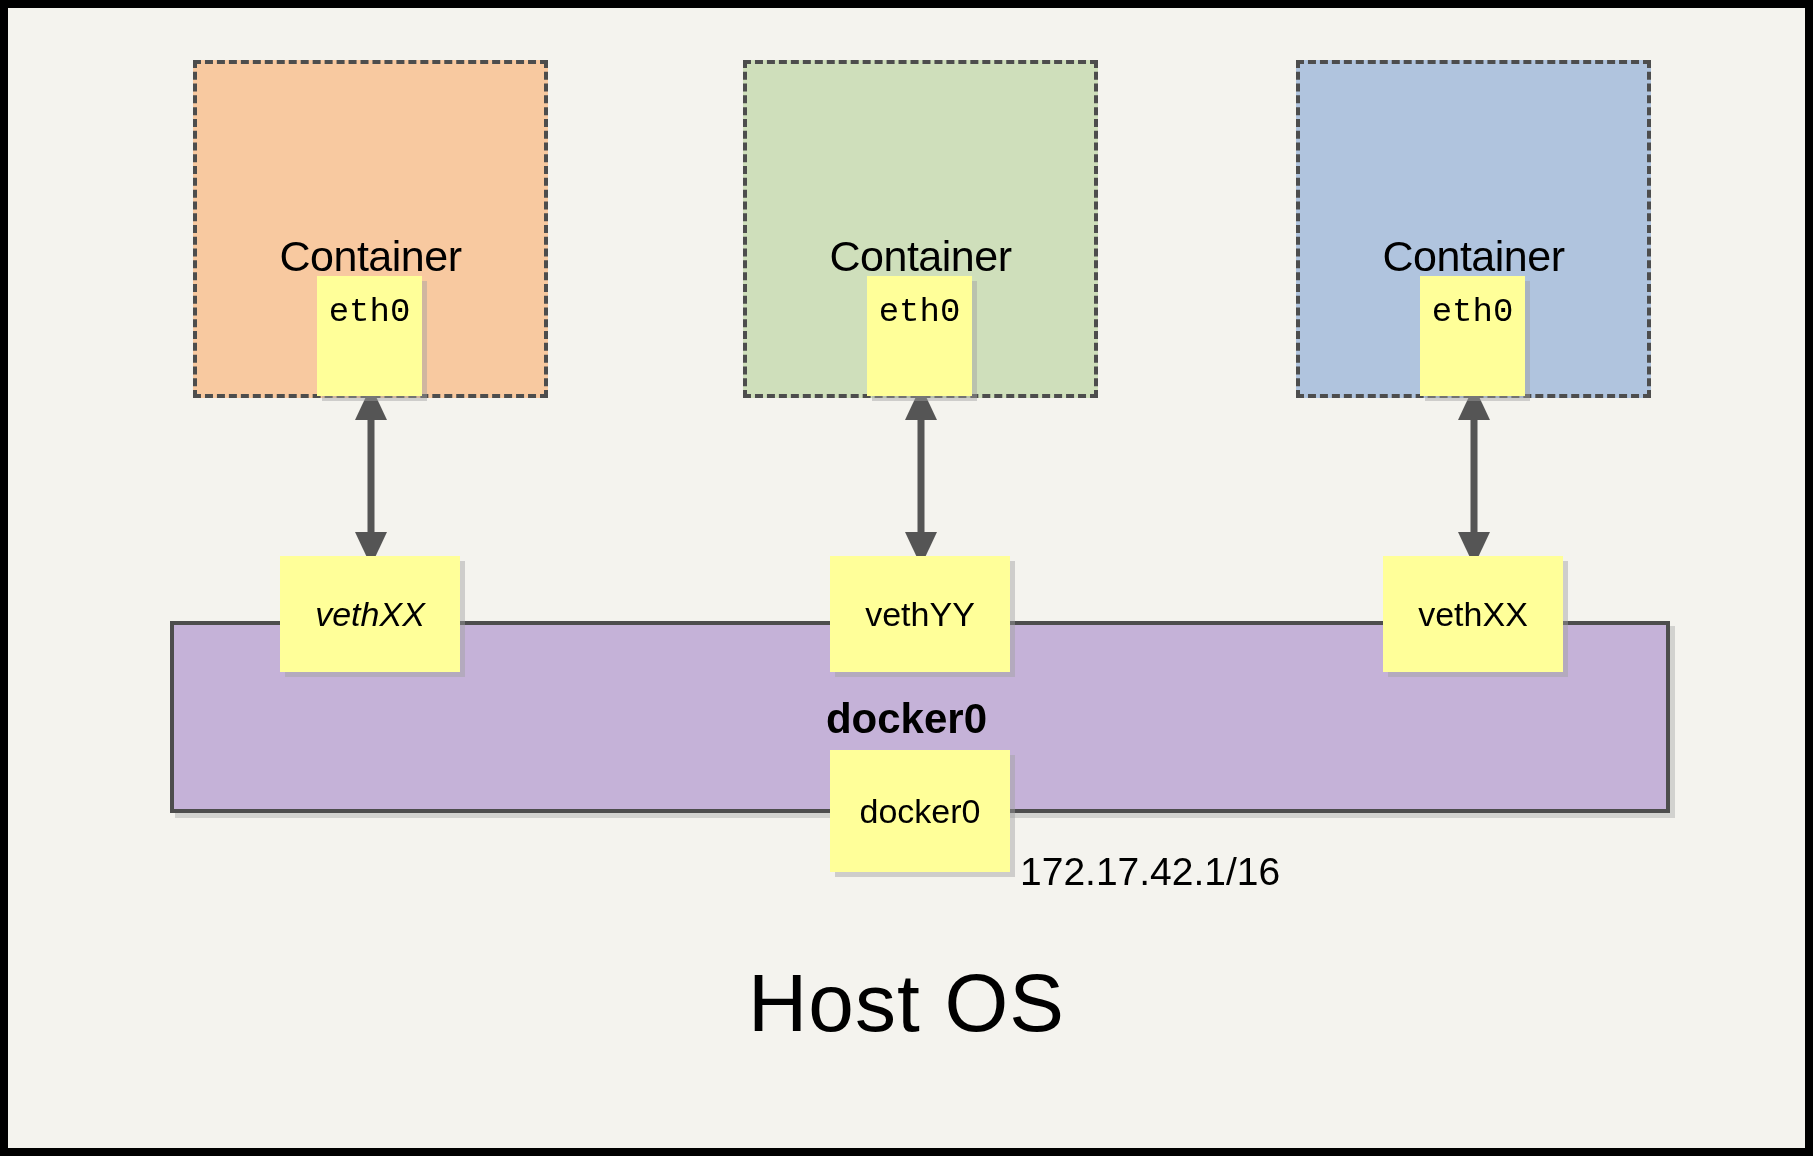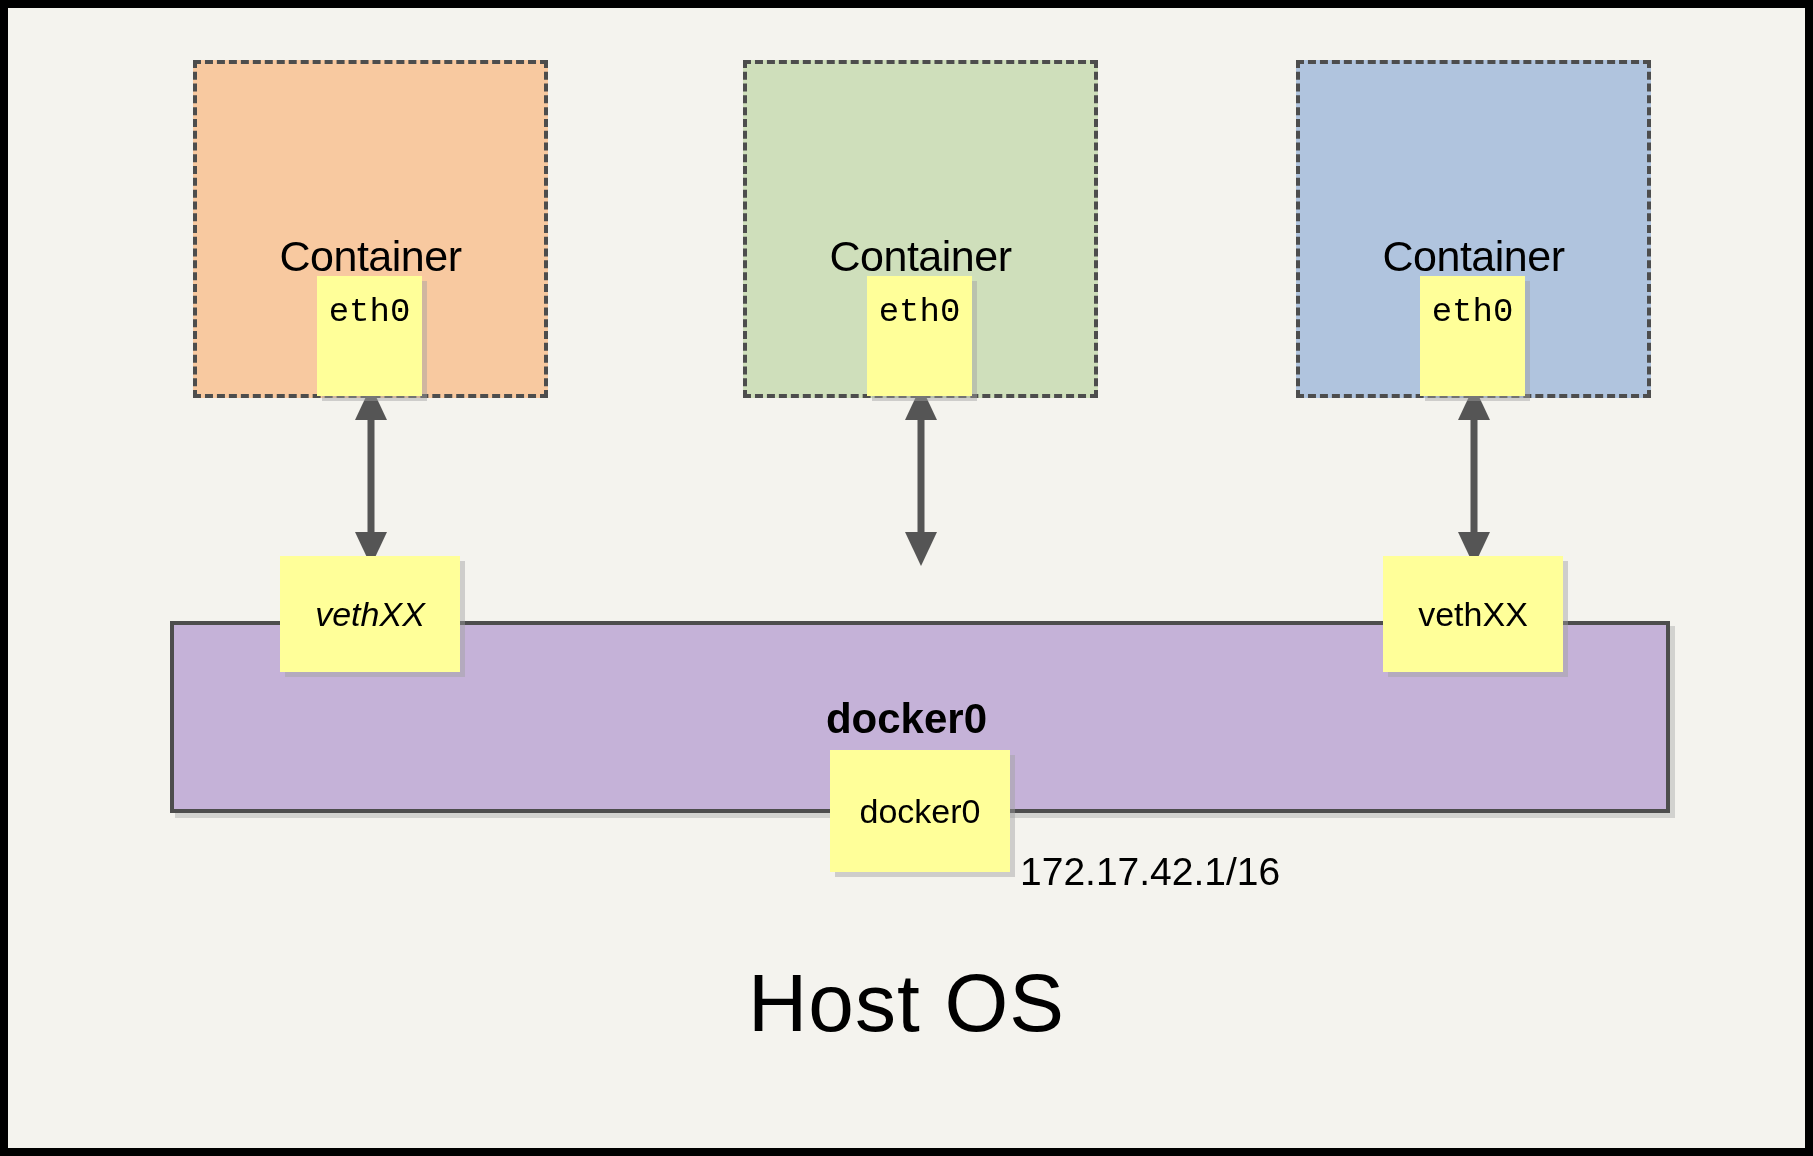--- a/index.html
+++ b/index.html
@@ -146,20 +146,23 @@
   <svg class="arrow-svg" style="left:888px; top:378px; width:50px; height:180px;" viewBox="0 0 50 180">
     <line x1="25" y1="22" x2="25" y2="158" stroke="#555555" stroke-width="7"></line>
     <polygon points="25,0 9,34 41,34" fill="#555555"></polygon>
     <polygon points="25,180 9,146 41,146" fill="#555555"></polygon>
   </svg>
 
   <div class="note-box eth-note" style="left:859px; top:268px; width:105px; height:120px;">
     <span>eth0</span>
   </div>
 
+  <div class="note-box veth-note" style="left:822px; top:548px; width:180px; height:116px;">
+    <span>vethYY</span>
+  </div>
 
   <div class="container-box" style="left:1288px; top:52px; width:355px; height:338px; background:#b0c4de;">
     <div class="container-title" style="top:168px;">Container</div>
   </div>
 
   <svg class="arrow-svg" style="left:1441px; top:378px; width:50px; height:180px;" viewBox="0 0 50 180">
     <line x1="25" y1="22" x2="25" y2="158" stroke="#555555" stroke-width="7"></line>
     <polygon points="25,0 9,34 41,34" fill="#555555"></polygon>
     <polygon points="25,180 9,146 41,146" fill="#555555"></polygon>
   </svg>

